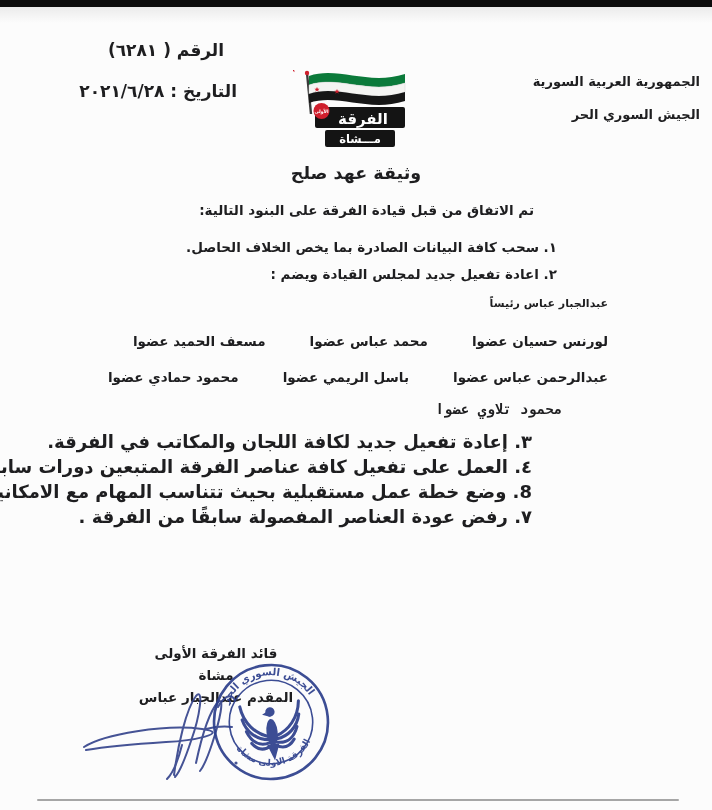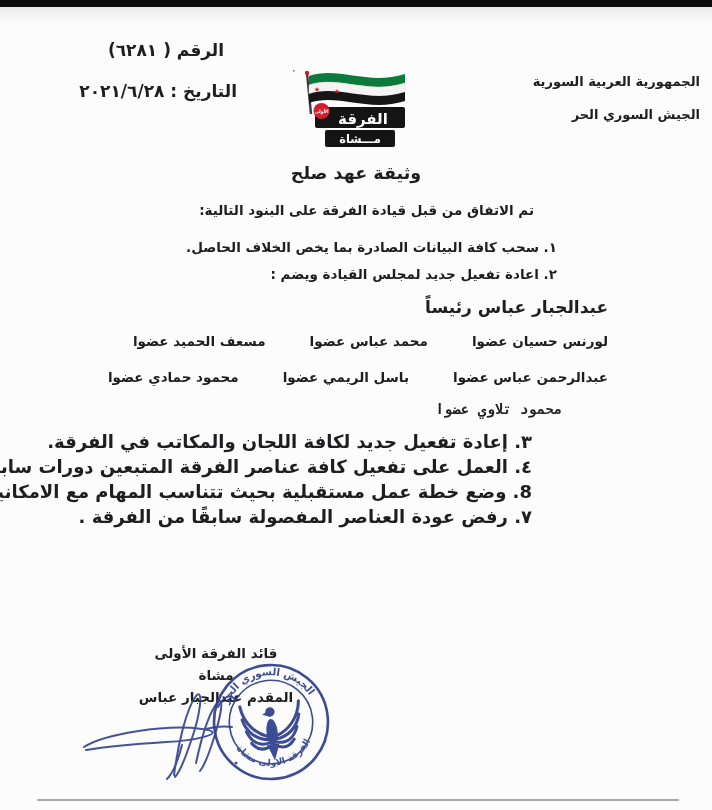--- a/index.html
+++ b/index.html
@@ -24,21 +24,21 @@
 
   .logo { top:70px; left:293px; width:124px; height:82px; }
 
   .doc-title { top:163px; left:0; width:712px; text-align:center; font-size:17.5px; letter-spacing:.5px; }
 
   .intro { top:202px; right:178px; font-size:13.5px; white-space:nowrap; }
 
   .terms-top { top:234px; right:155px; text-align:right; font-size:13.5px; line-height:27px; }
   .terms-top .term { white-space:nowrap; }
 
-  .chairman { top:297px; right:104px; font-size:17px; white-space:nowrap; }
+  .chairman { top:297px; right:104px; font-size:11px; white-space:nowrap; }
   .member-row { right:104px; display:flex; flex-direction:row; direction:rtl; gap:44px;
                 font-size:13.5px; white-space:nowrap; }
   .row1 { top:333px; }
   .row2 { top:369px; }
   .member-last { top:401px; right:150px; font-size:14px; white-space:nowrap;font-family:Liberation Mono, monospace; }
 
   .terms-bottom { top:429px; right:180px; text-align:right; font-size:18px; line-height:25px; }
   .terms-bottom .term { white-space:nowrap; }
 
   .sig-block { top:642px; left:136px; width:160px; text-align:center; font-size:13.5px; line-height:22px; }

